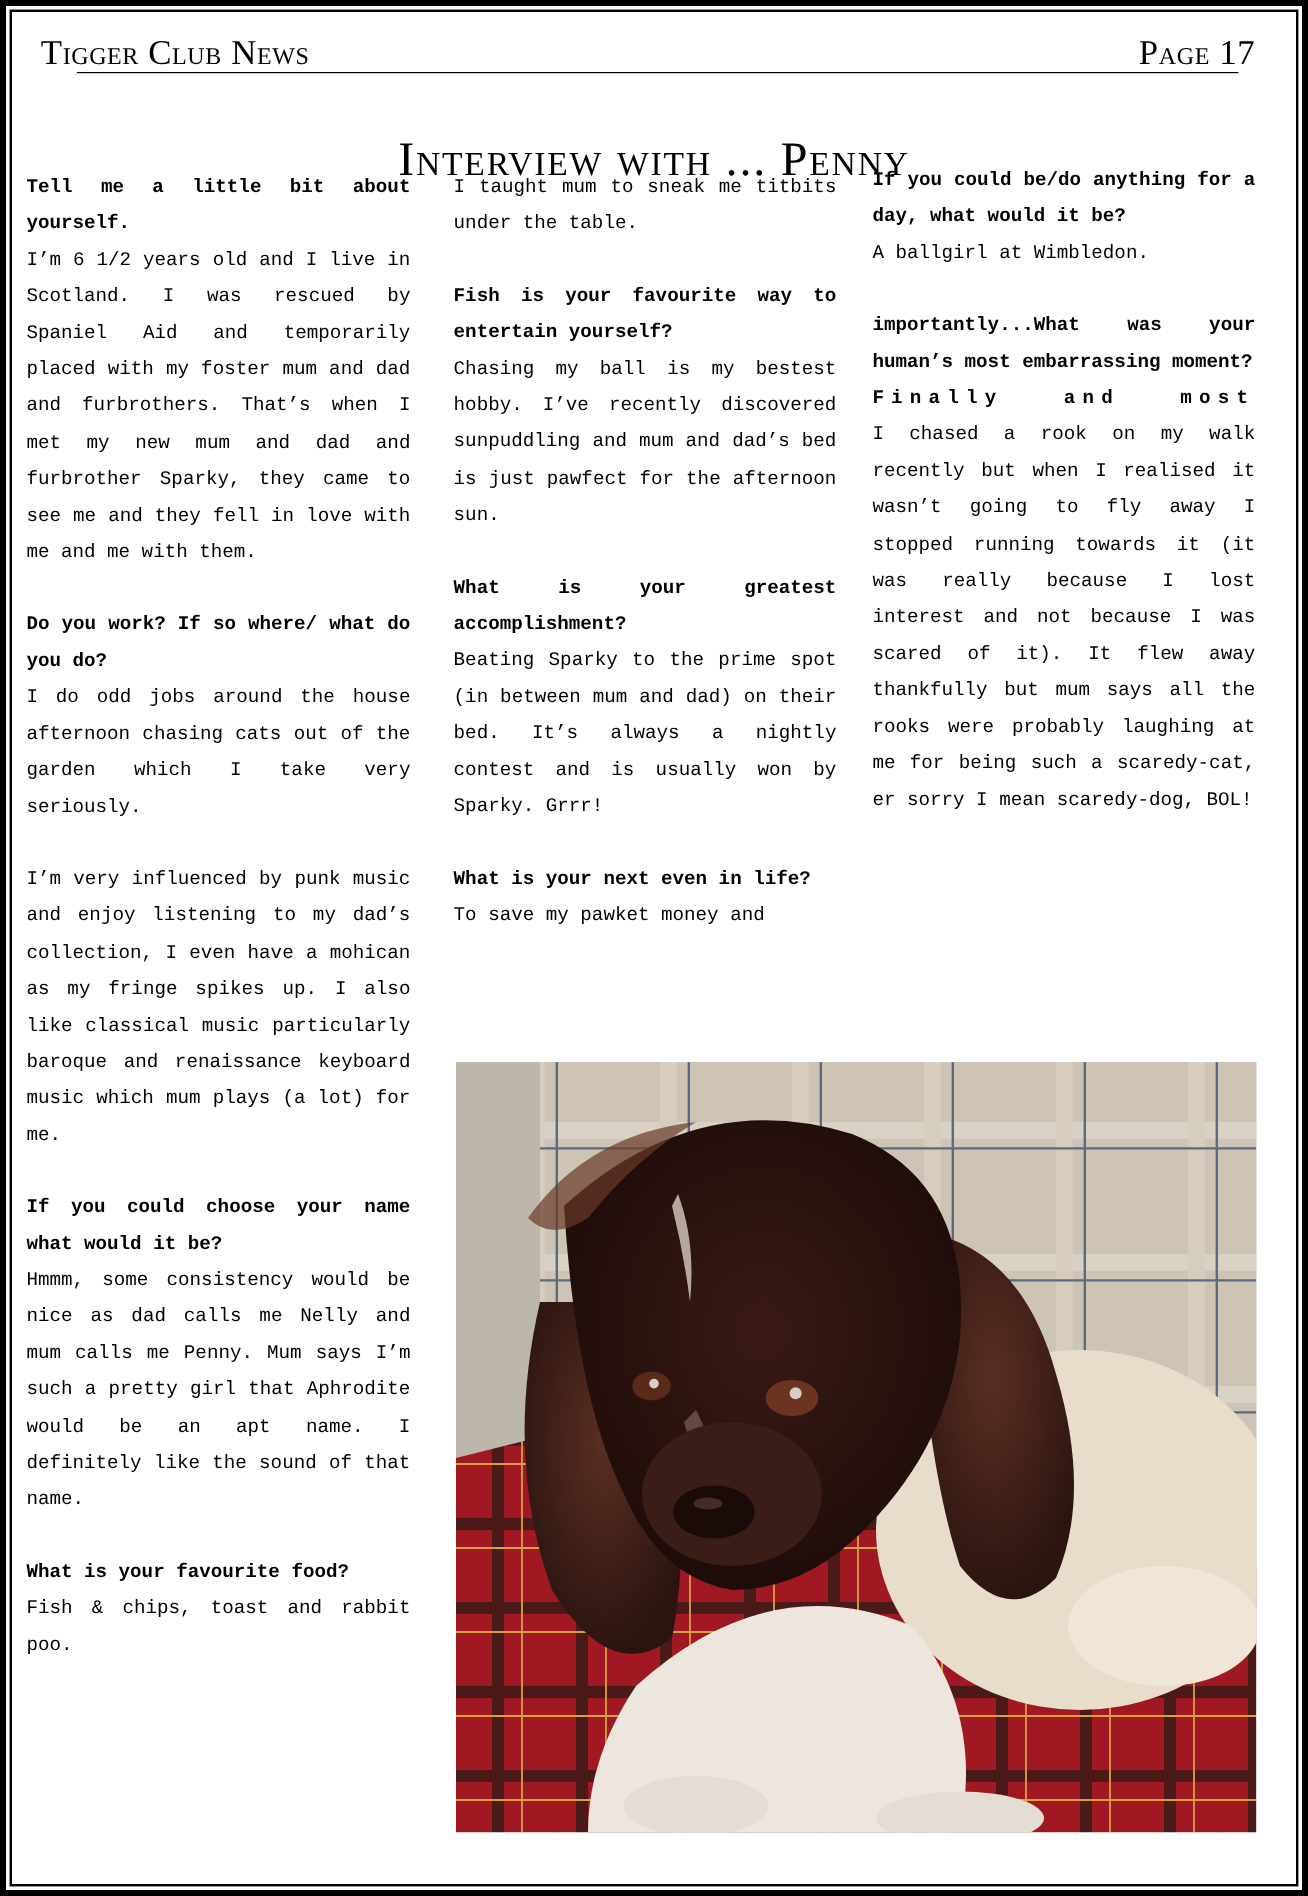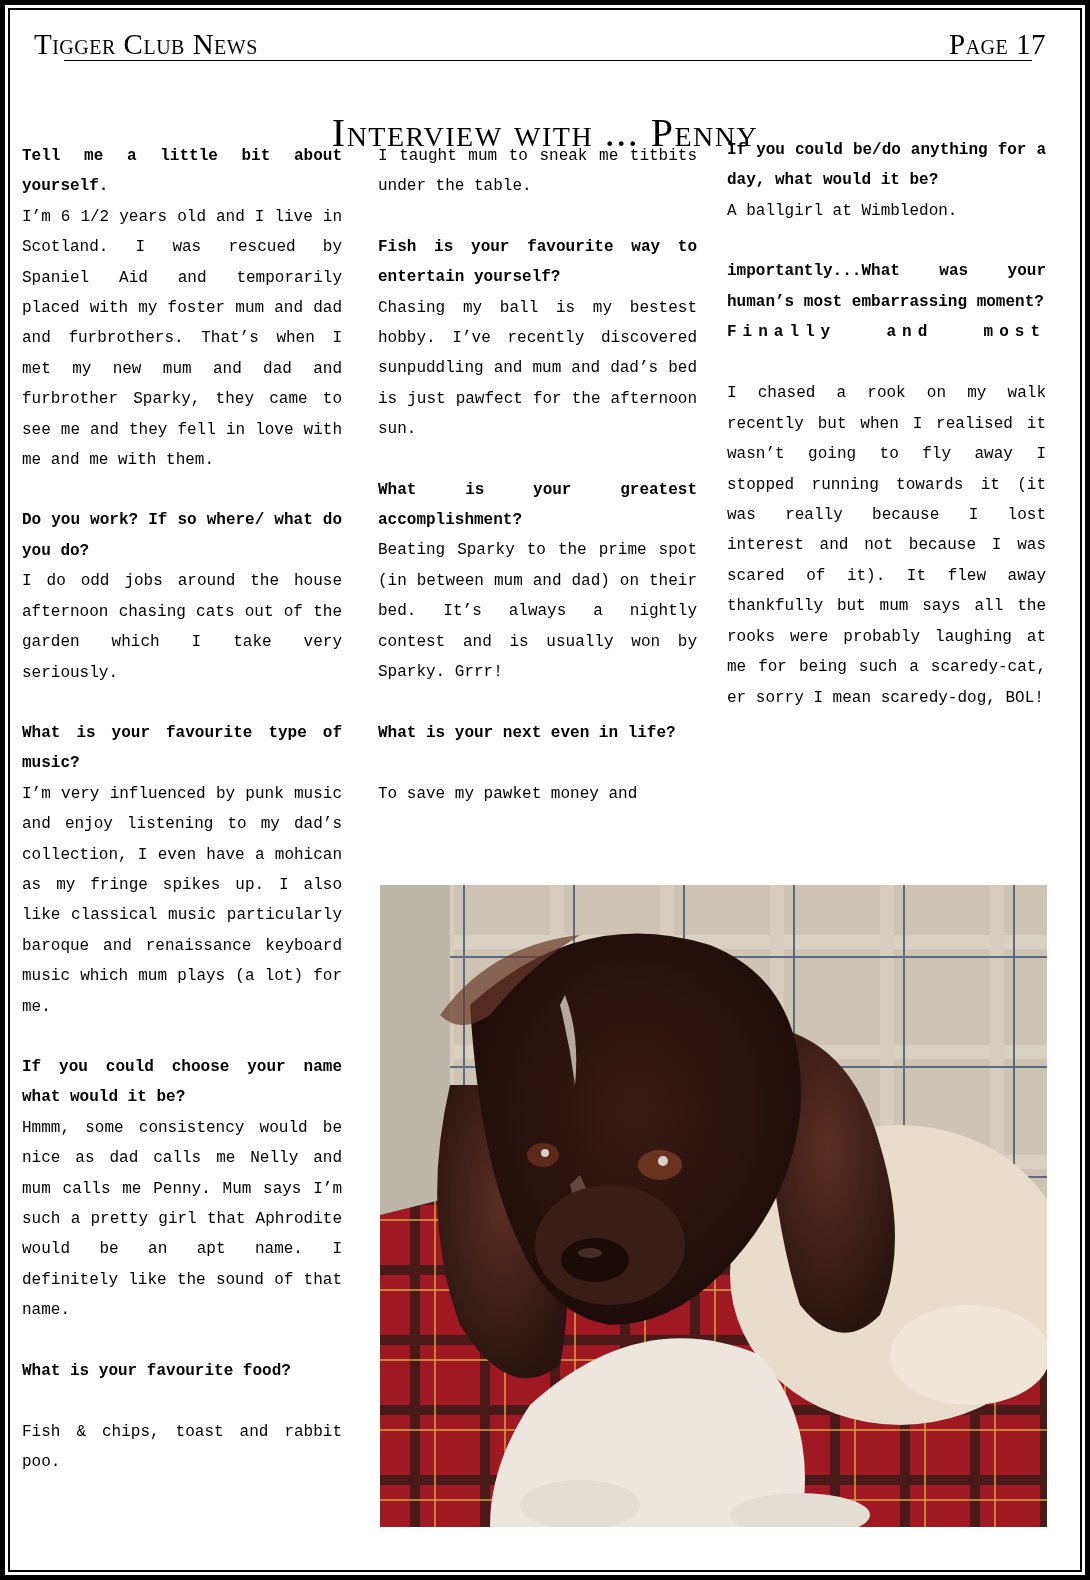--- a/index.html
+++ b/index.html
@@ -10,21 +10,21 @@
   .header .left { position:absolute; left:0; top:0; }
   .header .right { position:absolute; right:0; top:0; }
   .header-rule { position:absolute; left:64px; top:60px; width:968px; height:0; border-top:1.5px solid #000; }
   .title { position:absolute; left:0; top:82px; width:1090px; text-align:center; font-family:"Liberation Serif", serif; font-variant:small-caps; font-size:40px; font-weight:normal; letter-spacing:1.5px; }
   .col { position:absolute; font-family:Liberation Mono, monospace; font-size:16px; line-height:30.4px; text-align:justify; }
   .col1 { left:22px; top:141px; width:320px; }
   .col2 { left:378px; top:141px; width:319px; }
   .col3 { left:727px; top:135px; width:319px; }
   .q { font-weight:bold; margin:0; }
   .a { margin:0 0 30px 0; }
-  .a.last { margin-bottom:0;margin-top:31px; }
+  .a.last { margin-bottom:0; }
   .spaced { letter-spacing:6px; }
   .photo { position:absolute; left:380px; top:885px; width:667px; height:642px; overflow:hidden; background:#c9bfb0; }
   .photo svg { display:block; }
 </style>
 </head>
 <body>
 
 <div class="border-outer"></div>
 <div class="border-inner"></div>
 
@@ -34,21 +34,20 @@
 </div>
 <div class="header-rule"></div>
 
 <h1 class="title">Interview with ... Penny</h1>
 
 <div class="col col1">
   <p class="q">Tell me a little bit about yourself.</p>
   <p class="a">I’m 6 1/2 years old and I live in Scotland. I was rescued by Spaniel Aid and temporarily placed with my foster mum and dad and furbrothers. That’s when I met my new mum and dad and furbrother Sparky, they came to see me and they fell in love with me and me with them.</p>
   <p class="q">Do you work? If so where/ what do you do?</p>
   <p class="a">I do odd jobs around the house afternoon chasing cats out of the garden which I take very seriously.</p>
-  <p class="q">What is your favourite type of music?</p>
   <p class="a">I’m very influenced by punk music and enjoy listening to my dad’s collection, I even have a mohican as my fringe spikes up. I also like classical music particularly baroque and renaissance keyboard music which mum plays (a lot) for me.</p>
   <p class="q">If you could choose your name what would it be?</p>
   <p class="a">Hmmm, some consistency would be nice as dad calls me Nelly and mum calls me Penny. Mum says I’m such a pretty girl that Aphrodite would be an apt name. I definitely like the sound of that name.</p>
   <p class="q">What is your favourite food?</p>
   <p class="a last">Fish &amp; chips, toast and rabbit poo.</p>
 </div>
 
 <div class="col col2">
   <p class="a">I taught mum to sneak me titbits under the table.</p>
   <p class="q">Fish is your favourite way to entertain yourself?</p>

